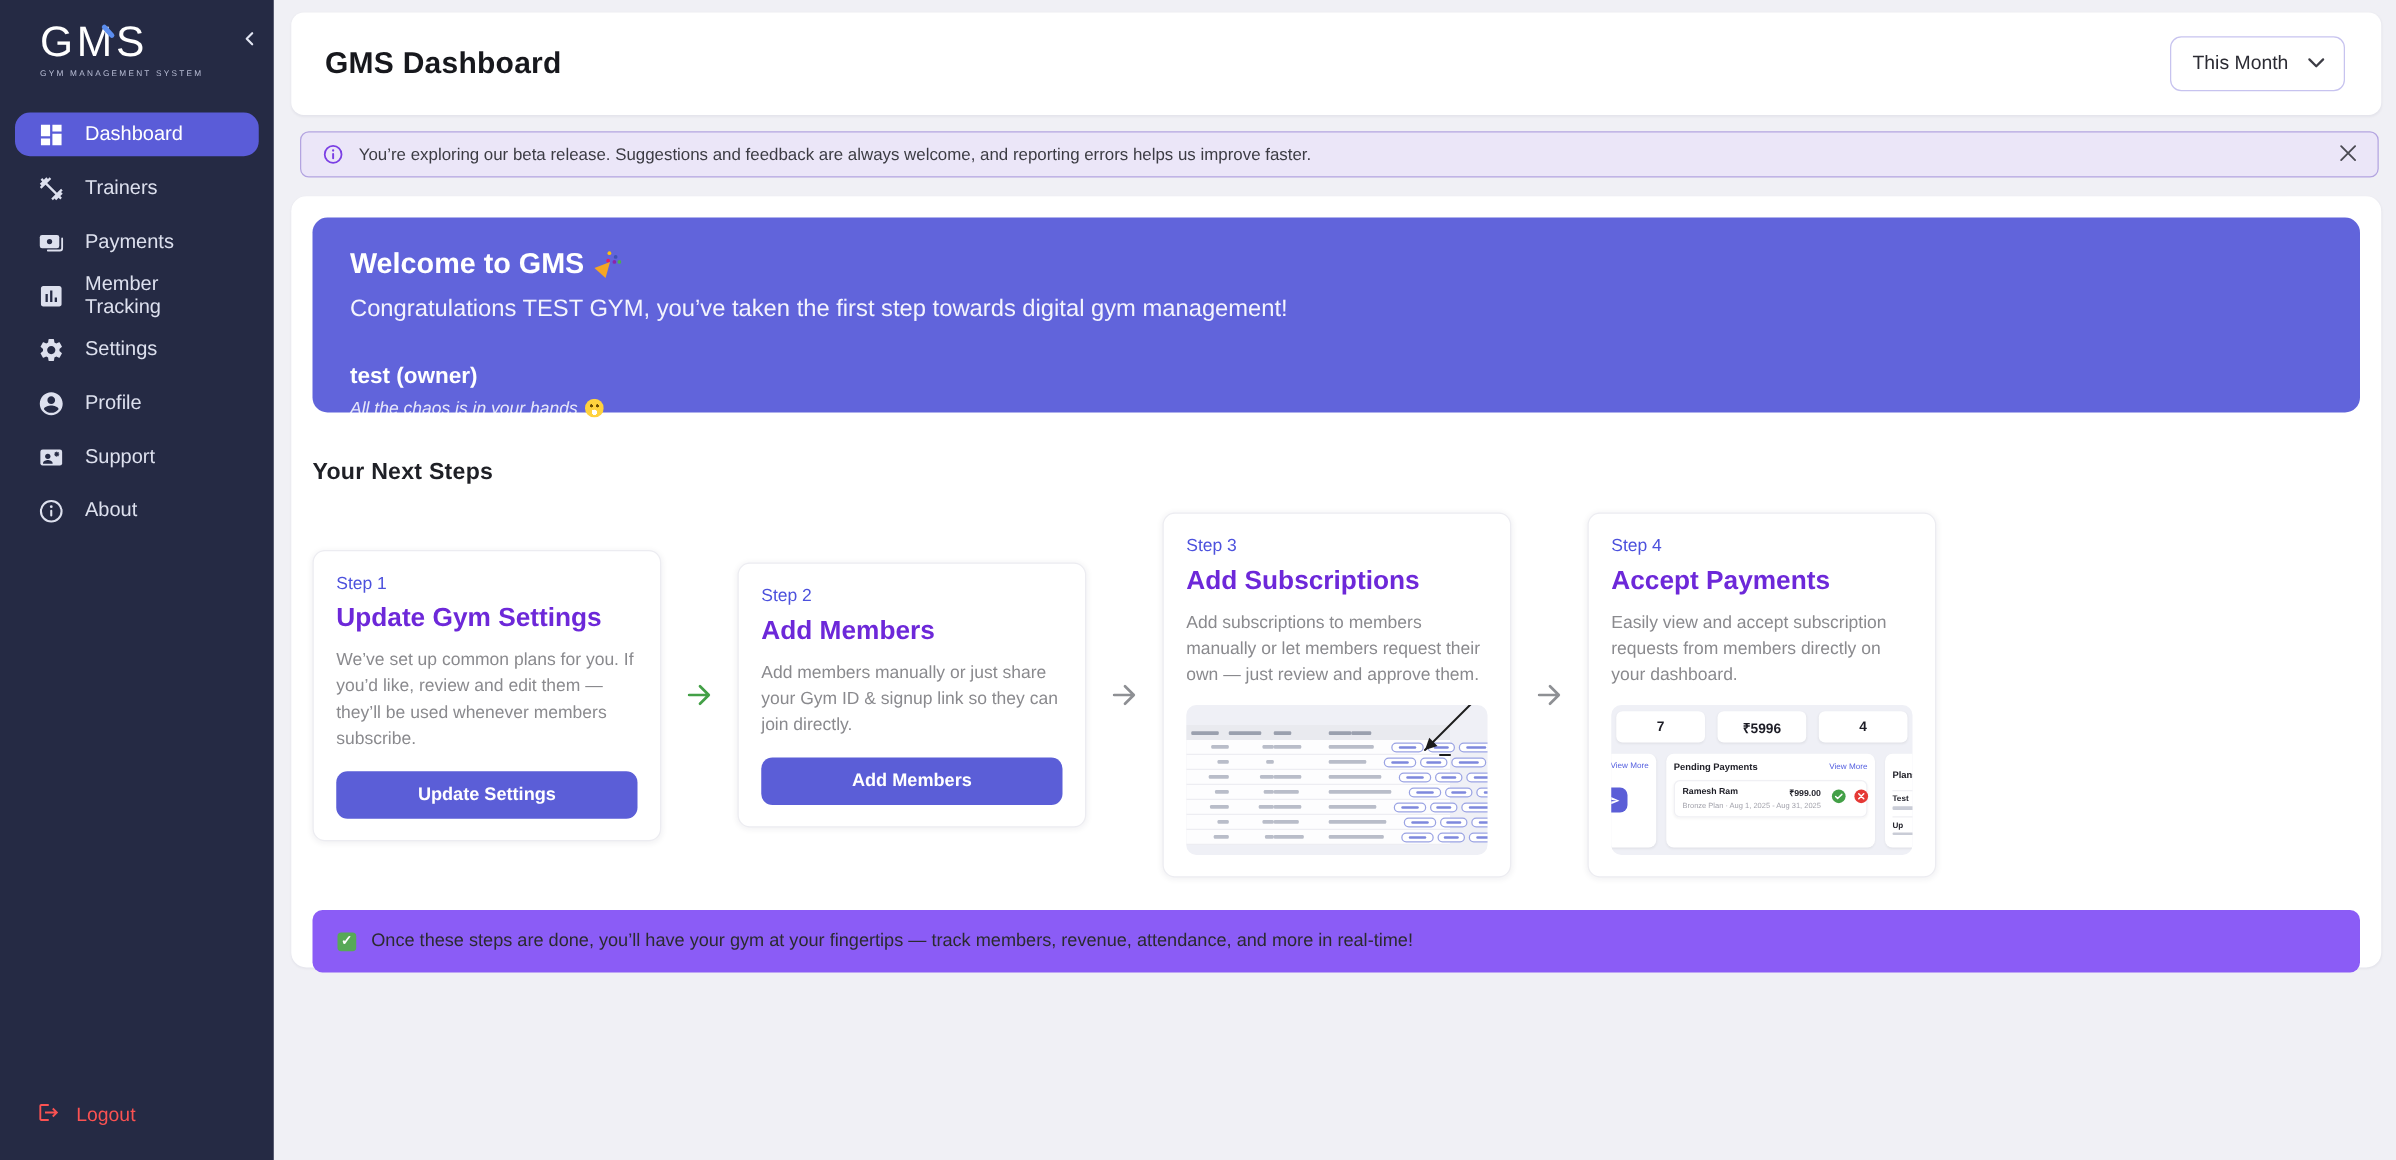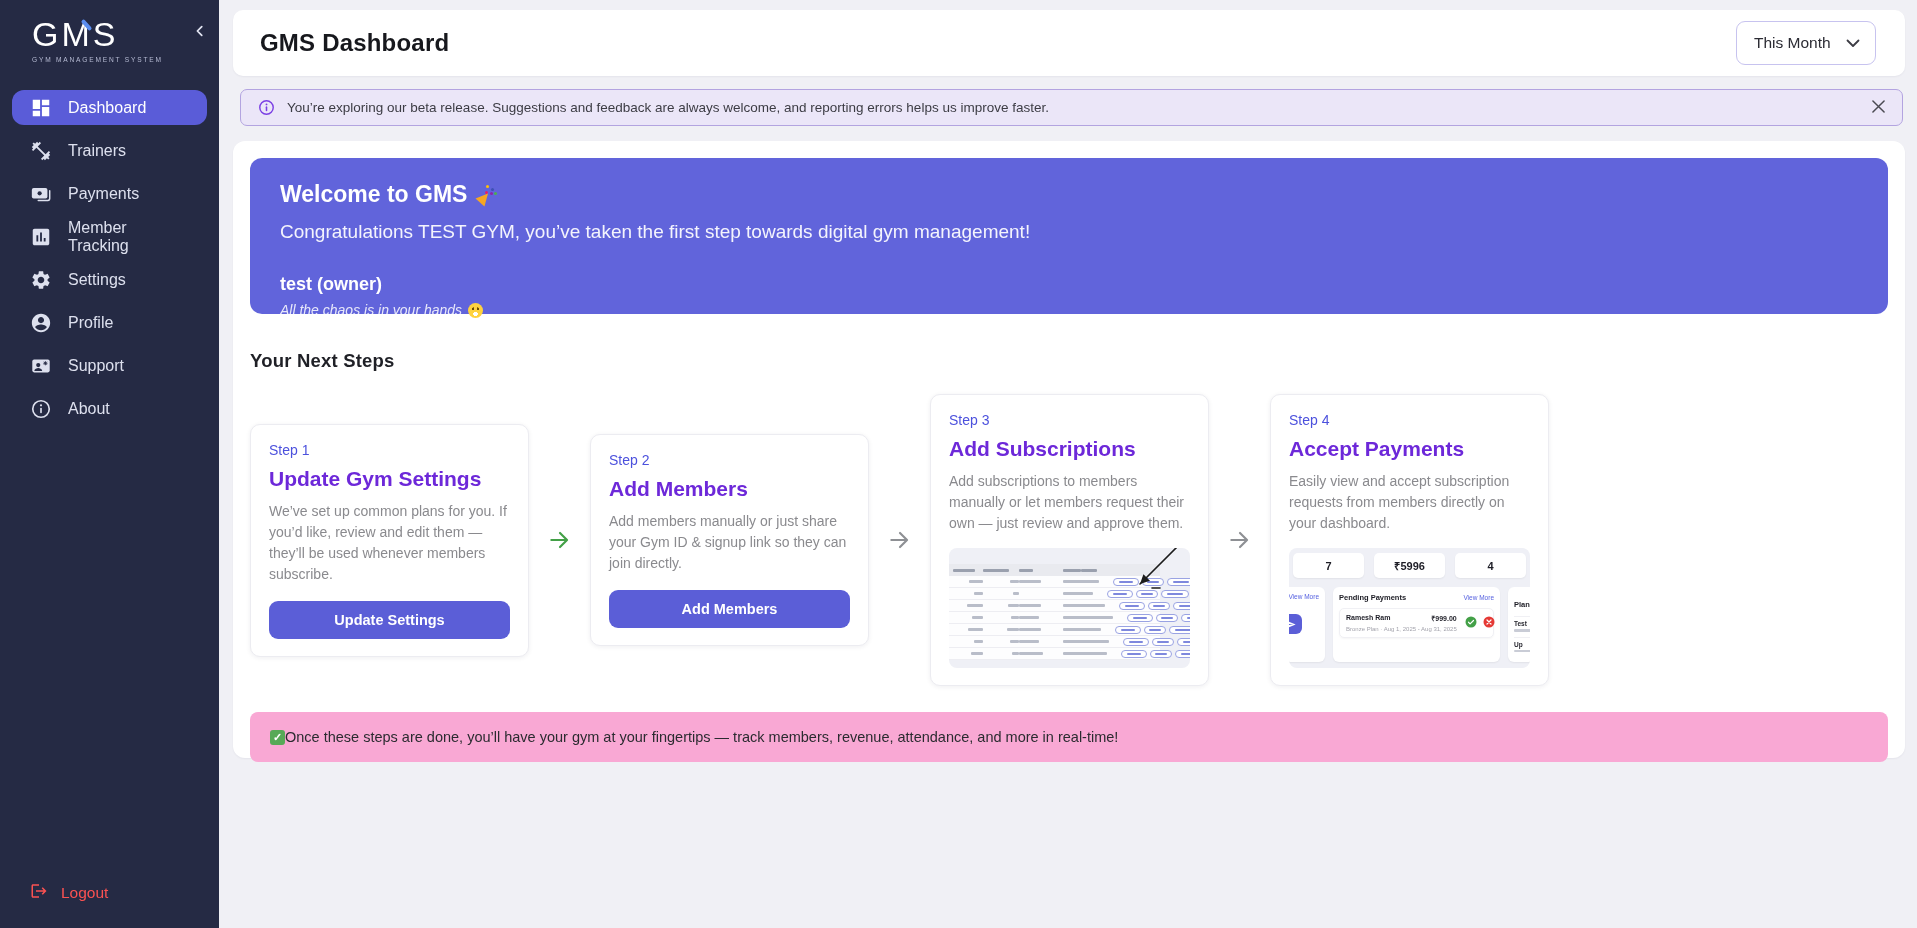--- a/index.html
+++ b/index.html
@@ -14,21 +14,21 @@
   .logo-sub { font-size:6.6px; color:#b7bcd4; letter-spacing:1.8px; margin-top:3px; white-space:nowrap; }
   .collapse-btn { position:absolute; right:12px; top:24px; background:none; border:none; color:#e2e5f2; cursor:pointer; }
   nav { flex:1; margin-top:4px; }
   .nav-item { height:35px; margin:0 12px 8px 12px; border-radius:12px; display:flex; align-items:center; gap:15px; padding:0 17px; color:#dde0ee; font-size:16px; cursor:pointer; }
   .nav-item.active { background:#5a5cd8; color:#ffffff; }
   .nav-icon { width:24px; height:24px; display:flex; align-items:center; justify-content:center; flex:0 0 24px; }
   .logout-row { display:flex; align-items:center; gap:13px; padding:0 0 24px 30px; color:#fb5252; font-size:15.5px; cursor:pointer; }
 
   
   .main { position:absolute; left:219px; top:0; width:1698px; height:928px; }
-  .topbar { margin:10px 12px 0 14px; height:66px; background:#fff; border-radius:10px; display:flex; align-items:center; justify-content:space-between; padding:0 29px 0 27px; box-shadow:0 1px 2px rgba(25,25,50,.05); }
+  .topbar { margin:10px 12px 0 14px; height:82px; background:#fff; border-radius:10px; display:flex; align-items:center; justify-content:space-between; padding:0 29px 0 27px; box-shadow:0 1px 2px rgba(25,25,50,.05); }
   .page-title { font-size:24px; font-weight:700; color:#17181d; letter-spacing:.2px; }
   .period-select { height:44px; min-width:140px; border:1px solid #c7c3ef; border-radius:9px; display:flex; align-items:center; justify-content:space-between; gap:14px; padding:0 15px 0 17px; font-size:15.5px; color:#2b2b33; background:#fff; cursor:pointer; }
 
   .beta-banner { margin:13px 14px 0 21px; height:37px; background:#ebe6f8; border:1px solid #b3a4e0; border-radius:7px; display:flex; align-items:center; gap:12px; padding:0 17px; font-size:13.5px; color:#3c3c44; }
   .banner-close { margin-left:auto; background:none; border:none; color:#4a4a52; cursor:pointer; display:flex; align-items:center; }
 
   .main-card { margin:15px 12px 0 14px; height:617px; background:#fff; border-radius:12px; padding:17px; box-shadow:0 1px 2px rgba(25,25,50,.05); }
 
   .welcome-card { height:156px; background:#6164db; border-radius:12px; padding:23px 30px; color:#fff; }
   .welcome-title { font-size:23px; font-weight:700; margin-bottom:13px; display:flex; align-items:center; gap:8px; }
@@ -75,21 +75,21 @@
   .md-entry { margin-top:6px; border:1px solid #f0f0f4; border-radius:5px; box-shadow:0 1px 2px rgba(0,0,0,.04); padding:5px 6px; display:flex; align-items:center; }
   .md-entry-text { flex:1; }
   .md-entry-row1 { display:flex; justify-content:space-between; font-size:7px; font-weight:700; color:#1d1d26; }
   .md-entry-row2 { margin-top:3px; font-size:6px; color:#a3a3ac; white-space:nowrap; }
   .md-entry-icons { display:flex; gap:6px; margin-left:8px; }
   .md-right { flex:0 0 62px; margin-right:-40px; }
   .md-plan-item { margin-top:5px; border-top:1px solid #f0f0f4; padding-top:3px; }
   .md-plan-name { font-size:6.5px; font-weight:700; color:#26262e; }
   .md-plan-bar { margin-top:2px; width:26px; height:2.5px; background:#c9ccd6; border-radius:1px; }
 
-  .completion-note { margin-top:26px; background:#f9a8d4; border-radius:8px; padding:17px 20px; font-size:14.5px; color:#2b2b30; display:flex; align-items:center; gap:0; }
+  .completion-note { margin-top:26px; background:#8b5cf6; border-radius:8px; padding:17px 20px; font-size:14.5px; color:#2b2b30; display:flex; align-items:center; gap:12px; }
 
   
   .emoji { position:relative; display:inline-block; font-size:0; vertical-align:middle; }
   .emoji-check { width:15px; height:15px; background:#57a957; border-radius:3px; flex:0 0 15px; }
   .emoji-check::after { content:"\2713"; position:absolute; inset:0; color:#fff; font-size:11px; line-height:15px; text-align:center; font-weight:700; }
   .emoji-party { width:22px; height:20px; }
   .emoji-party::after { content:""; position:absolute; left:3px; top:7px; width:0; height:0; border-left:6px solid transparent; border-right:6px solid transparent; border-bottom:12px solid #f6a623; transform:rotate(42deg); }
   .emoji-party::before { content:""; position:absolute; left:10px; top:6px; width:3px; height:3px; border-radius:50%; background:#e91e63; box-shadow:6px -3px 0 #3f51b5, 1px -6px 0 #ffc107, 9px 1px 0 #4caf50, 5px 1px 0 #8e24aa; }
   .emoji-smile { width:15px; height:15px; }
   .emoji-smile::after { content:""; position:absolute; inset:0; border-radius:50%;

